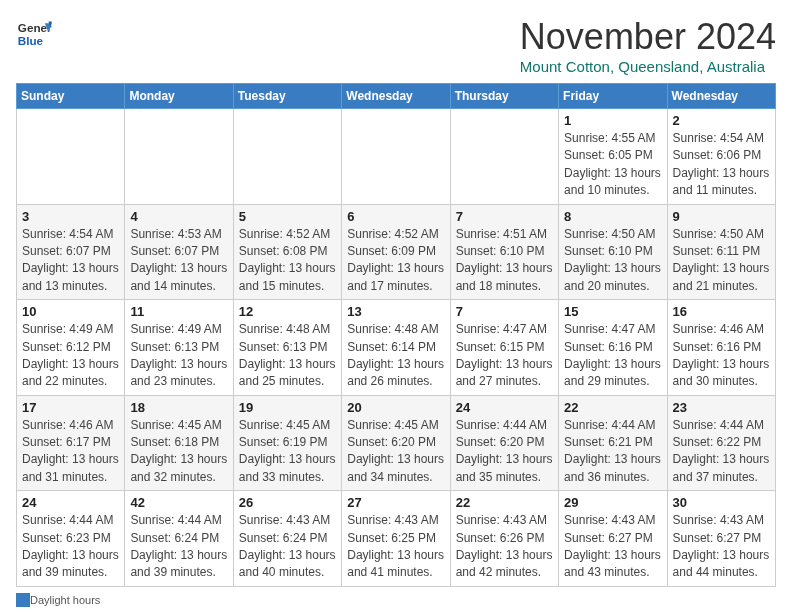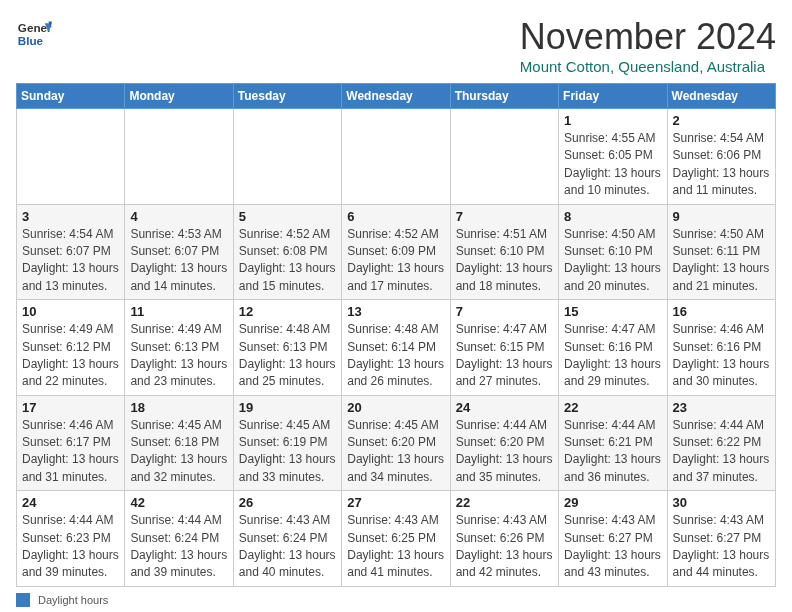--- a/index.html
+++ b/index.html
@@ -74,21 +74,21 @@
       font-size: 12px;
       color: #444;
       line-height: 1.45;
     }
     .empty-cell {
       background: #fff !important;
     }
     .footer-area {
       display: flex;
       align-items: center;
-      gap: 8px;
+      gap: 0;
       margin-top: 6px;
       font-size: 11px;
       color: #555;
     }
     .footer-color-box {
       width: 14px;
       height: 14px;
       background: #3a7cc1;
       display: inline-block;
     }

